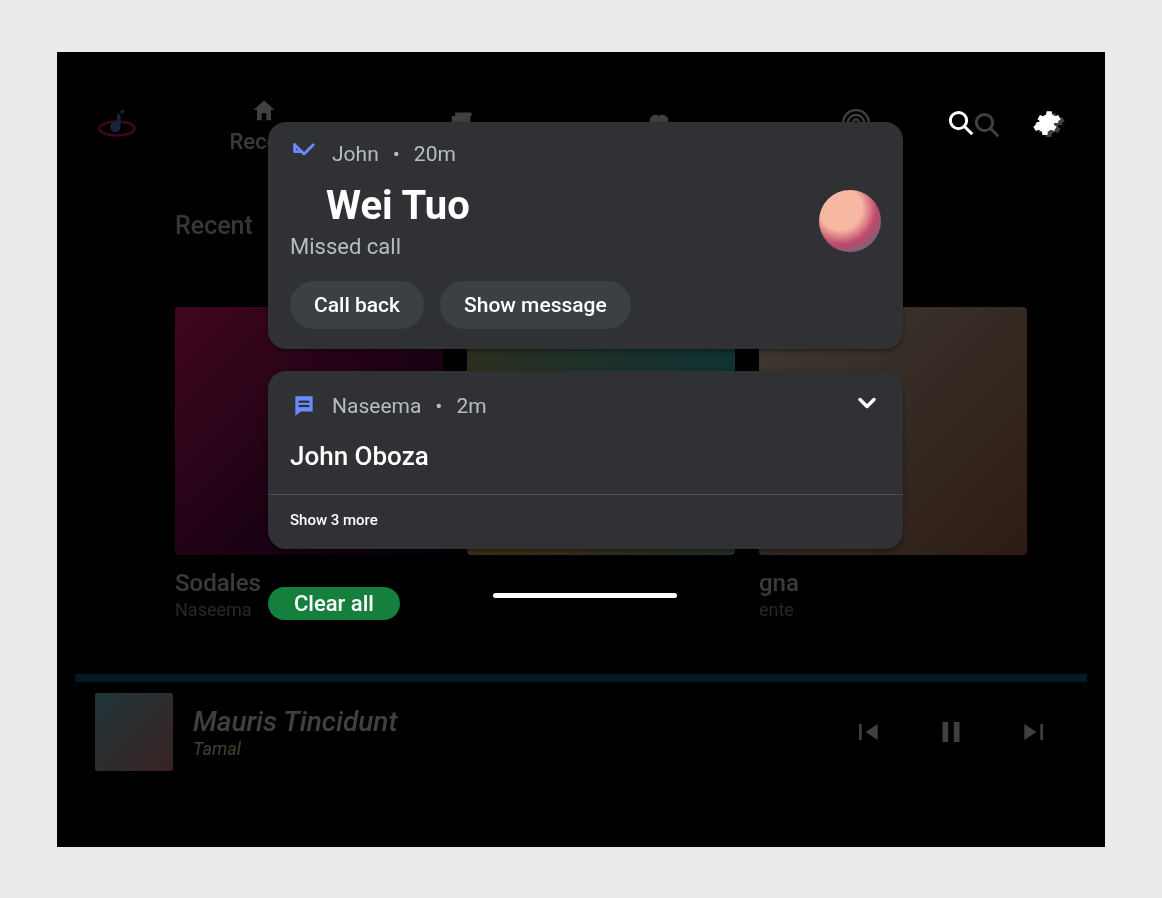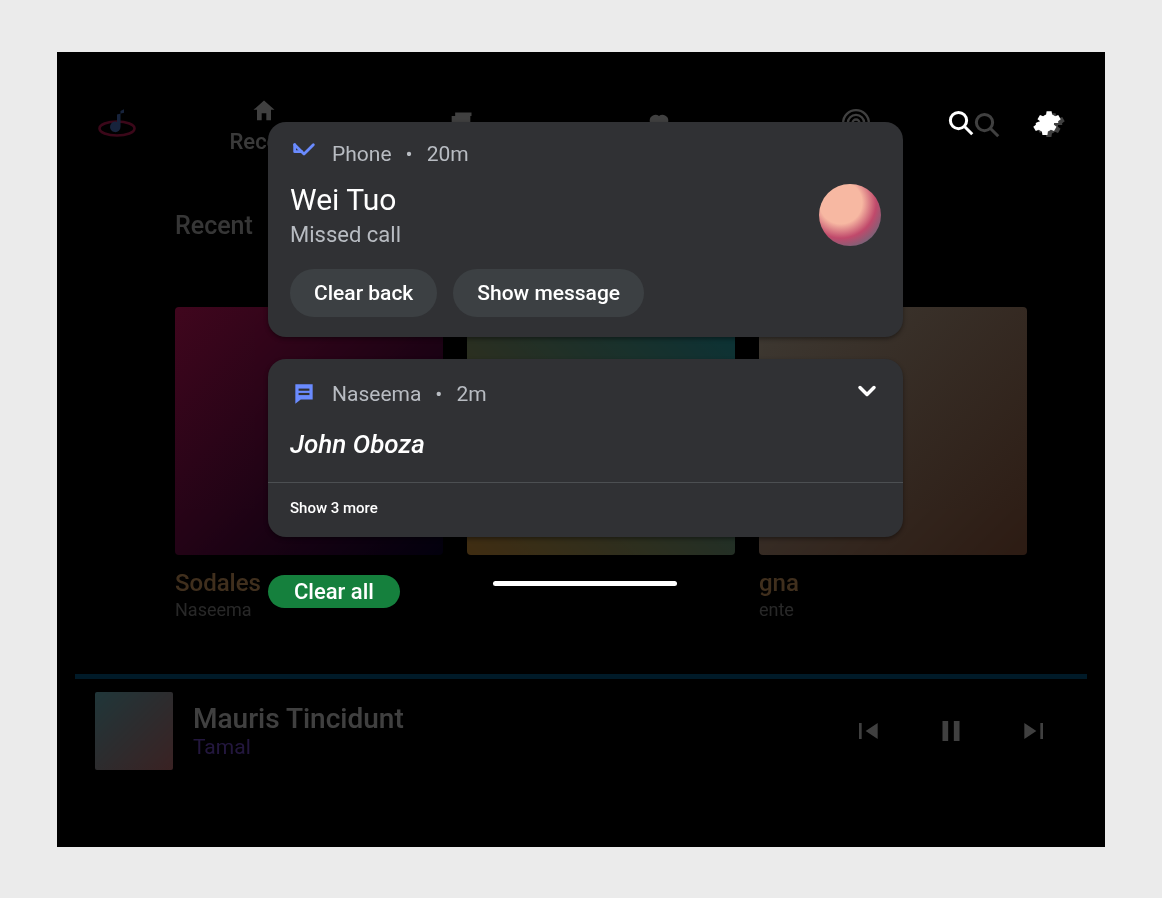--- a/index.html
+++ b/index.html
@@ -75,44 +75,45 @@
     display: flex;
     gap: 24px;
   }
   .card { width: 268px; }
   .card .art {
     width: 100%;
     height: 248px;
     border-radius: 4px;
     margin-bottom: 14px;
   }
-  .card .title { font-size: 24px; color: #fdba74; font-weight: 500; }
+  .card .title { font-size: 24px; color: #e5e5e5; font-weight: 500; }
   .card .artist { font-size: 18px; color: #9e9e9e; margin-top: 2px; }
   .art-1 { background: linear-gradient(135deg,#ff1875 0%,#0a0036 100%); }
   .art-2 { background: linear-gradient(45deg,#ffb347 0%,#25c7d9 100%); }
   .art-3 { background: linear-gradient(135deg,#f7e4c9 0%,#b16d4c 100%); }
 
   .nowplaying {
     position: absolute;
     left: 0; right: 0; bottom: 65px;
     height: 108px;
     display: flex;
     align-items: center;
-    border-top: 5px solid #0369a1;
+    border-top: 8px solid #0369a1;
     padding: 2px 20px;
     gap: 20px;
+    font-style: italic;
   }
   .np-art {
     width: 78px; height: 78px;
     background: linear-gradient(135deg,#7fd7e3,#e7878b);
     border-radius: 2px;
   }
   .np-text { flex: 1; }
   .np-title { font-size: 28px; color: #fff; font-weight: 500; }
-  .np-artist { font-size: 21px; color: #8b5cf6; }
+  .np-artist { font-size: 18px; color: #fef9c3; }
   .np-ctrl {
     width: 64px; height: 64px;
     display:flex; align-items:center; justify-content:center;
     color:#fff;
   }
 
   
   .shade {
     position: absolute;
     left: 211px;
@@ -131,40 +132,40 @@
   .n-hdr {
     display: flex; align-items: center;
     gap: 14px;
     margin-bottom: 14px;
     font-size: 21px;
     color: #b8bcc2;
   }
   .n-appicon { width: 28px; height: 28px; display:flex; align-items:center; justify-content:center; }
   .n-body { display: flex; align-items: center; gap: 20px; }
   .n-body .col { flex: 1; }
-  .n-title { font-size: 30px; color: #fff; font-weight: 400; }
+  .n-title { font-size: 40px; color: #fff; font-weight: 700; margin-left: 36px; }
   .n-sub   { font-size: 22px; color: #b8bcc2; margin-top: 5px; }
   .avatar {
     width: 62px; height: 62px; border-radius: 50%;
     background: radial-gradient(circle at 35% 30%, #f7b8a2 0 36%, #c0496b 60%, #2f7e86 100%);
     flex-shrink: 0;
   }
   .n-actions { display:flex; gap:16px; margin-top:22px; }
   .pill {
     background: #3c4043;
     color: #fff;
     font-size: 21px;
     font-weight: 500;
     padding: 12px 24px;
     border-radius: 999px;
     cursor: pointer;
   }
   .n-hdr .spacer { flex:1; }
   .expand-icn { color:#fff; }
-  .names { font-size: 26px; color:#fff; font-weight: 500; line-height: 1.55; margin-top: 8px; font-style: italic; }
+  .names { font-size: 26px; color:#fff; font-weight: 500; line-height: 1.55; margin-top: 8px; }
   .divider { height:1px; background:#4c4f52; margin: 18px -22px 0 -22px; }
   .show-more { font-size: 15px; font-weight: 500; color:#fff; padding-top: 16px; cursor:pointer; }
 
   .shade-footer {
     position: relative;
     height: 54px;
     margin-top: 6px;
   }
   .clear-all {
     position: absolute;
@@ -310,33 +311,33 @@
   <div class="shade">
 
     <div class="card-n">
       <div class="n-hdr">
         <span class="n-appicon">
           <svg width="28" height="28" viewBox="0 0 24 24" fill="none" stroke="#6a8bff" stroke-width="2.4" stroke-linecap="round" stroke-linejoin="round">
             <polyline points="4 4 4 10 10 10"></polyline>
             <path d="M4 4l8 8 8-8"></path>
           </svg>
         </span>
-        <span>Phone</span>
+        <span>John</span>
         <span>•</span>
         <span>20m</span>
       </div>
       <div class="n-body">
         <div class="col">
           <div class="n-title">Wei Tuo</div>
           <div class="n-sub">Missed call</div>
         </div>
         <div class="avatar"></div>
       </div>
       <div class="n-actions">
-        <div class="pill">Clear back</div>
+        <div class="pill">Call back</div>
         <div class="pill">Show message</div>
       </div>
     </div>
 
     <div class="card-n">
       <div class="n-hdr">
         <span class="n-appicon">
           <svg width="26" height="26" viewBox="0 0 24 24" fill="#6a8bff">
               <path d="M4 3h16v14H9l-5 4V3z"></path>
               <rect x="7" y="7" width="10" height="2" fill="#303134"></rect>

